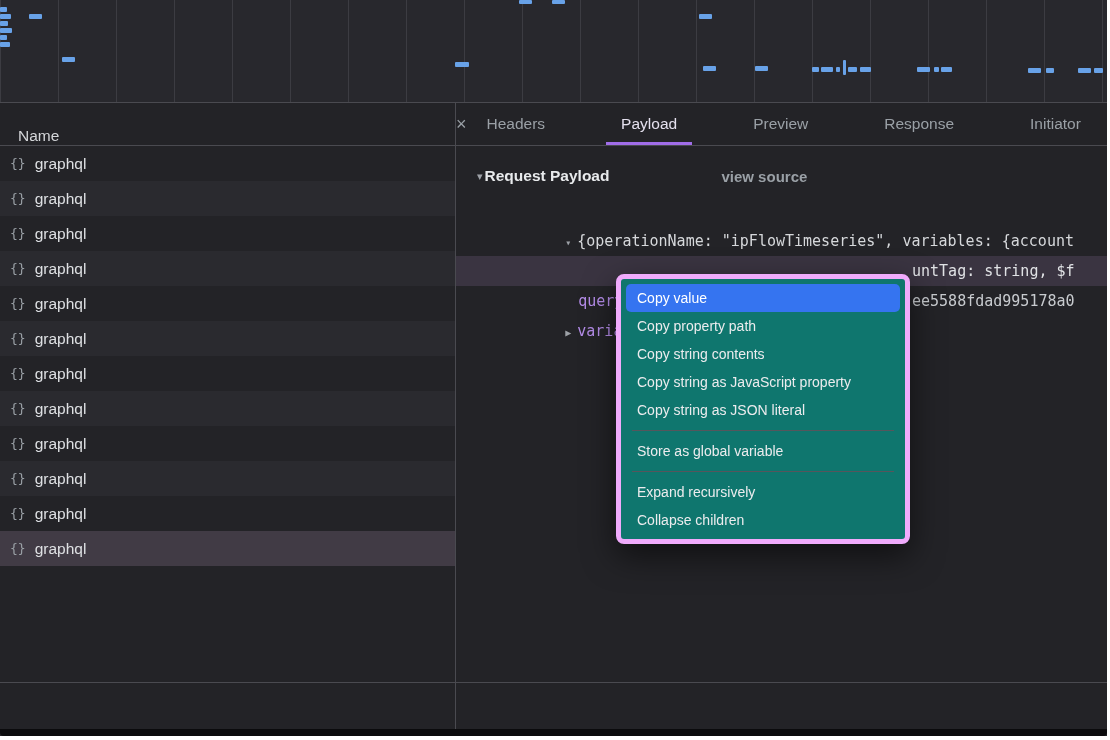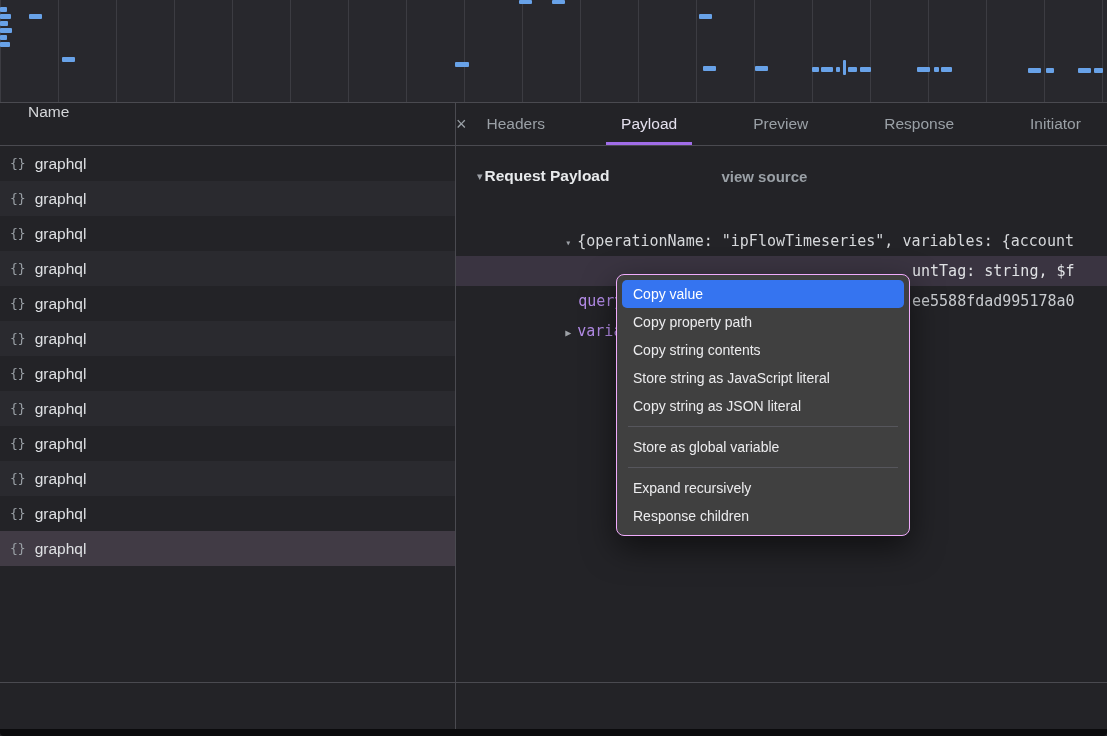--- a/index.html
+++ b/index.html
@@ -11,22 +11,22 @@
 
   
   .strip { position:absolute; left:0; top:0; width:100%; height:103px;
            background-color:#28282d;
            background-image:repeating-linear-gradient(to right, #3c3c42 0 1px, transparent 1px 58px);
            border-bottom:1px solid #4a4a50; }
   .tbar { position:absolute; background:var(--bar-blue,#68a2e8); border-radius:1px; }
 
   
   .name-header { position:absolute; left:0; top:103px; width:455px; height:43px;
-                 border-bottom:1px solid #4a4a50; display:flex; align-items:flex-start;
-                 padding-left:28px; font-size:15.5px; color:#d4d6d9; }
+                 border-bottom:1px solid #4a4a50; display:flex; align-items:flex-end;
+                 padding-left:18px; font-size:15.5px; color:#d4d6d9; }
   .request-list { position:absolute; left:0; top:146px; width:455px; }
   .nrow { height:35px; display:flex; align-items:center; gap:9px; padding-left:10px;
           font-size:15.5px; color:#dee0e3; cursor:default; }
   .nrow:nth-child(even){ background:#2a2a2f; }
   .nrow.selected { background:#413b45; }
   .icon-braces { color:#9aa0a6; font-family:"DejaVu Sans Mono", monospace; font-size:13px; }
 
   .v-divider { position:absolute; left:455px; top:103px; width:1px; height:626px; background:#4a4a50; }
 
   
@@ -63,21 +63,21 @@
   .trow.selected { background:#3a3441; }
   .fragment { position:absolute; left:456px; top:0; color:#e0e2e5; }
   .fragment.dim { color:#c8cbcf; }
 
   .bottom-divider { position:absolute; left:0; top:682px; width:100%; height:1px; background:#4a4a50; }
   .footer-bar { position:absolute; left:0; top:729px; width:100%; height:7px;
                 background:#0b0b0d; border-radius:0 0 4px 4px; }
 
   
   .context-menu { position:absolute; left:616px; top:274px; width:294px;
-                  background:#404040; border:1px solid #f0abfc; border-radius:8px;
+                  background:#0f766e; border:5px solid #f0abfc; border-radius:8px;
                   box-shadow:0 12px 32px rgba(0,0,0,0.55); padding:5px 0;
                   z-index:10; font-size:14px; color:#ececee; }
   .mitem { height:28px; line-height:28px; padding:0 16px; cursor:pointer; }
   .mitem.highlighted { background:var(--menu-highlight-blue,#3574f0); margin:0 5px;
                        padding:0 11px; border-radius:5px; color:#ffffff; }
   .msep { height:1px; background:#56565c; margin:6px 11px; }
 </style>
 </head>
 <body>
 
@@ -206,22 +206,22 @@
     </div>
   </div>
 
   <div class="bottom-divider"></div>
   <div class="footer-bar"></div>
 
   <div class="context-menu">
       <div class="mitem highlighted">Copy value</div>
       <div class="mitem">Copy property path</div>
       <div class="mitem">Copy string contents</div>
-      <div class="mitem">Store string as JavaScript literal</div>
+      <div class="mitem">Copy string as JavaScript property</div>
       <div class="mitem">Copy string as JSON literal</div>
       <div class="msep"></div>
       <div class="mitem">Store as global variable</div>
       <div class="msep"></div>
       <div class="mitem">Expand recursively</div>
-      <div class="mitem">Response children</div>
+      <div class="mitem">Collapse children</div>
     </div>
 
 </div>
 
 </body></html>

